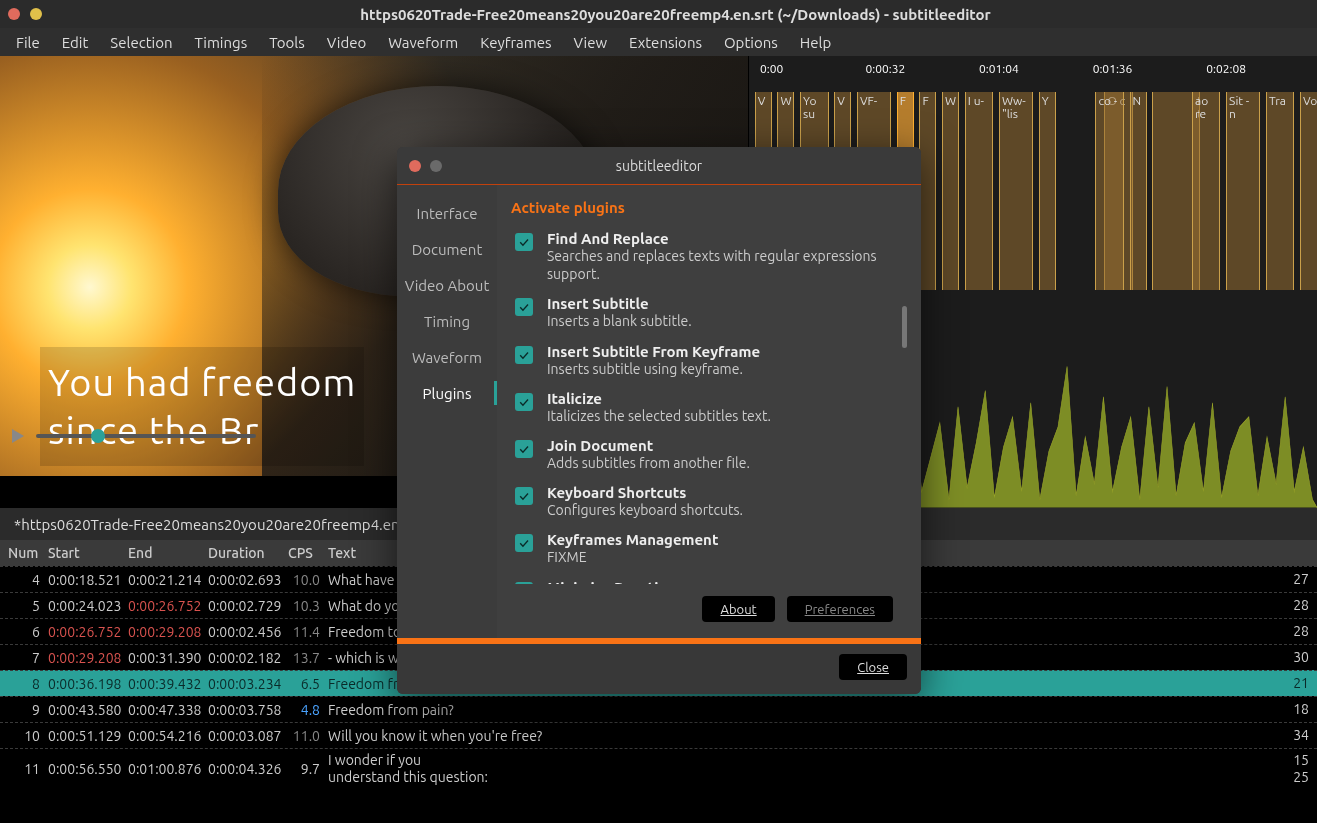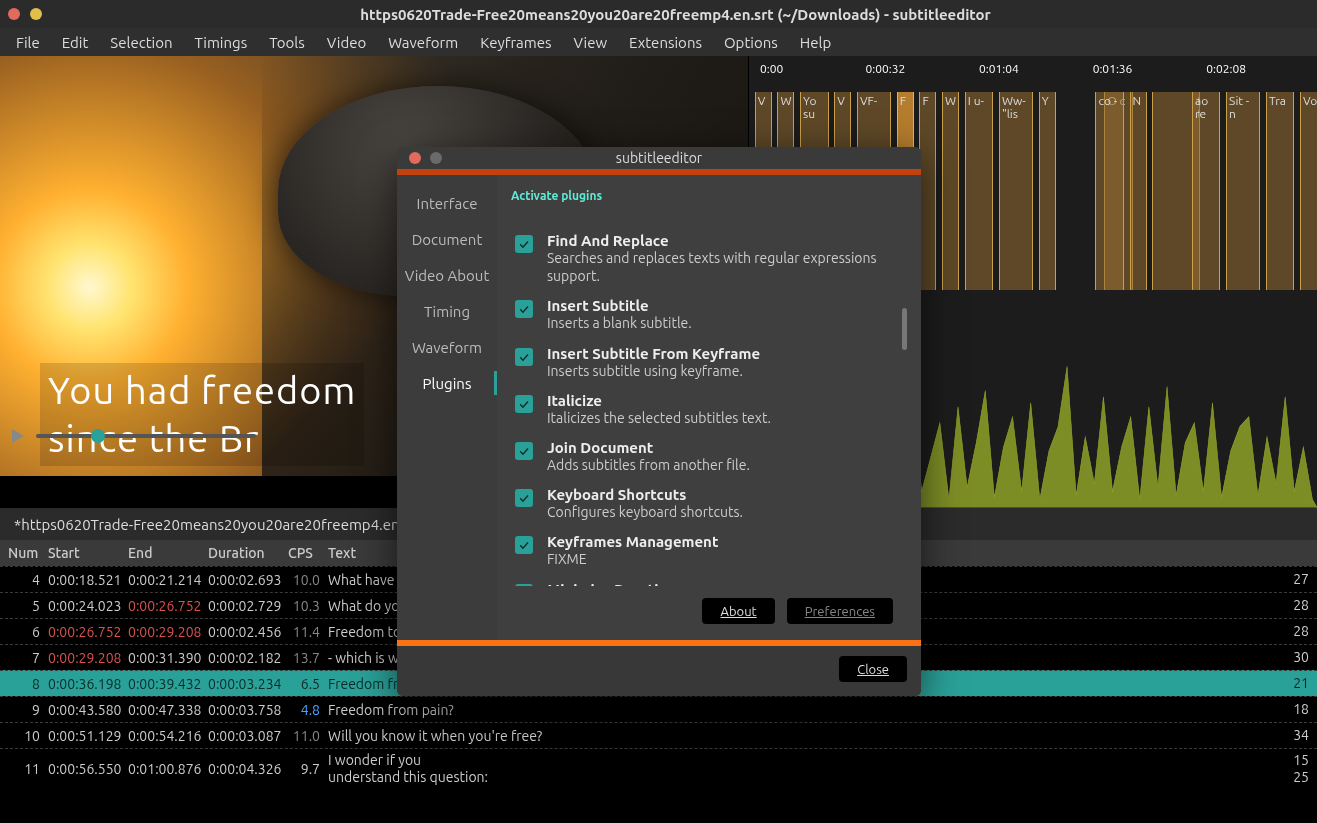--- a/index.html
+++ b/index.html
@@ -18,21 +18,21 @@
 
 .main { display:flex; height:452px; }
 .video-pane { position:relative; width:748px; height:420px; background:#222; overflow:hidden; }
 .video-pane .sky { position:absolute; inset:0;
   background:radial-gradient(circle at 12% 55%, #fff8d0 0%, #ffe470 6%, #ffb030 14%, #996020 35%, #3a3428 60%, #26231d 100%); }
 .silh { position:absolute; right:0; top:0; width:65%; height:100%;
   background:linear-gradient(135deg, rgba(30,26,22,0) 0%, rgba(30,26,22,.85) 45%, rgba(20,18,15,.95) 100%); }
 .beanie { position:absolute; right:150px; top:30px; width:320px; height:210px; border-radius:50% 50% 40% 40%;
   background:radial-gradient(circle at 40% 30%, #4a4642 0%, #2a2623 60%, #1a1814 100%); box-shadow:0 0 30px rgba(0,0,0,.6);}
 .subtitle-ov { position:absolute; left:40px; bottom:10px; color:#fff; font-family:Georgia,serif; font-size:38px; line-height:1.25;
-  letter-spacing:1px; background:rgba(0,0,0,0.15); padding:4px 8px;}
+  letter-spacing:1px; background:rgba(0,0,0,0.15); padding:12px 8px;}
 .video-ctrl { position:absolute; left:0; bottom:0; top:420px; width:748px; height:32px; display:flex; align-items:center; padding:0 12px; gap:12px;}
 .main-left { width:748px; display:flex; flex-direction:column;}
 .play-icon { width:0; height:0; border-left:12px solid #888; border-top:7px solid transparent; border-bottom:7px solid transparent; cursor:pointer;}
 .slider { position:relative; width:220px; height:4px; background:#555; border-radius:2px;}
 .slider::after { content:""; position:absolute; left:55px; top:-5px; width:14px; height:14px; border-radius:50%; background:#2aa198;}
 
 
 .wave-pane { flex:1; background:#1c1c1c; position:relative; border-left:1px solid #000;}
 .wave-ruler { height:32px; position:relative; color:#ffffff; font-size:12px; }
 .wave-ruler span { position:absolute; top:6px; transform:translateX(-50%);}
@@ -56,30 +56,30 @@
 .tbl-row .c-num, .tbl-row .c-cps, .tbl-row .c-len { text-align:right; }
 .tbl-row.sel { background:#2aa198; color:#0a2a28; }
 .t-warn { color:#d9534f; }
 .t-dimcps { color:#888; }
 .t-blue { color:#4aa3ff; }
 .tbl-row .c-text { overflow:visible; }
 .multiline { line-height:1.15; display:flex; flex-direction:column; }
 .tbl-row.tall { height:40px; }
 .len-col { display:flex; flex-direction:column; align-items:flex-end; line-height:1.15;}
 .modal { position:absolute; left:397px; top:147px; width:524px; background:#383838; border-radius:6px; box-shadow:0 10px 40px rgba(0,0,0,.6); overflow:hidden;}
-.modal-title { height:28px; display:flex; align-items:center; justify-content:center; position:relative; background:#3a3a3a; border-bottom:6px solid #c2410c;}
+.modal-title { height:38px; display:flex; align-items:center; justify-content:center; position:relative; background:#3a3a3a; border-bottom:1px solid #c2410c;}
 .modal-title .mdot { position:absolute; left:12px; display:flex; gap:9px;}
 .modal-title .mdot span { width:12px; height:12px; border-radius:50%; display:block;}
 .modal-body { display:flex; background:#3f3f3f; }
 .modal-side { width:100px; padding:10px 0; background:#3c3c3c; }
 .ms-item { height:36px; display:flex; align-items:center; justify-content:center; font-size:15px; color:#bbb; cursor:pointer; position:relative;}
 .ms-item.act { color:#fff; }
 .ms-item.act::after { content:""; position:absolute; right:0; top:6px; bottom:6px; width:3px; background:#2aa198;}
 .modal-main { flex:1; padding:14px 14px 4px 14px; }
-.mm-title { font-weight:600; font-size:12px; color:#5eead4; margin-bottom:24px;}
+.mm-title { font-weight:600; font-size:15px; color:#f97316; margin-bottom:8px;}
 .plugin-list { position:relative; max-height:360px; overflow:hidden; }
 .plugin { display:flex; gap:14px; padding:6px 4px; align-items:flex-start;}
 .pchk { width:18px; height:18px; border-radius:3px; background:#2aa198; display:flex; align-items:center; justify-content:center; color:#0a2a28; font-weight:700; font-size:13px; flex:0 0 18px; margin-top:3px; cursor:pointer;}
 .pinfo .pt { font-weight:600; font-size:15px; color:#eee;}
 .pinfo .pd { font-size:14px; color:#ccc; line-height:1.3; }
 .pl-scroll { position:absolute; right:0; top:82px; width:5px; height:42px; background:#777; border-radius:3px;}
 .modal-foot1 { display:flex; justify-content:flex-end; gap:12px; padding:12px 14px; background:#3f3f3f;}
 .modal-foot2 { display:flex; justify-content:flex-end; padding:10px 14px 14px; background:#383838; border-top:6px solid #f97316;}
 .btn { padding:6px 18px; background:#000000; color:#ddd; border-radius:4px; font-size:13px; cursor:pointer;text-decoration:underline;}
 .btn.dis { color:#888; }

